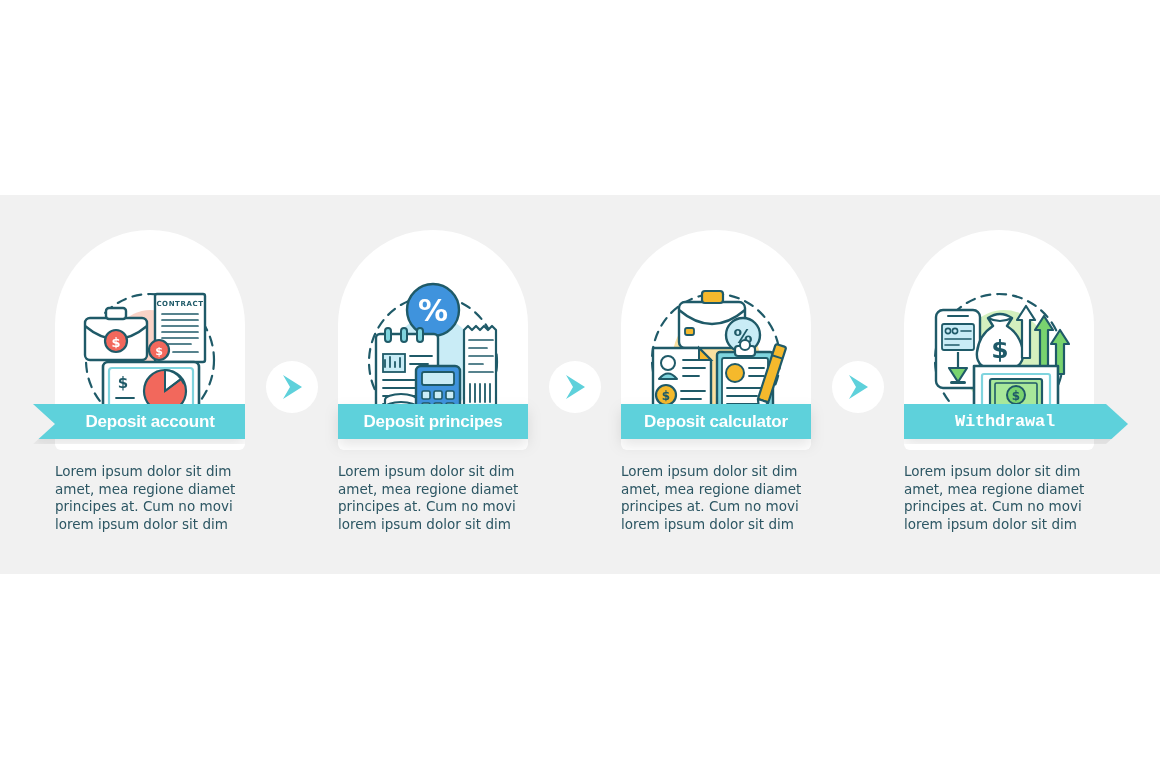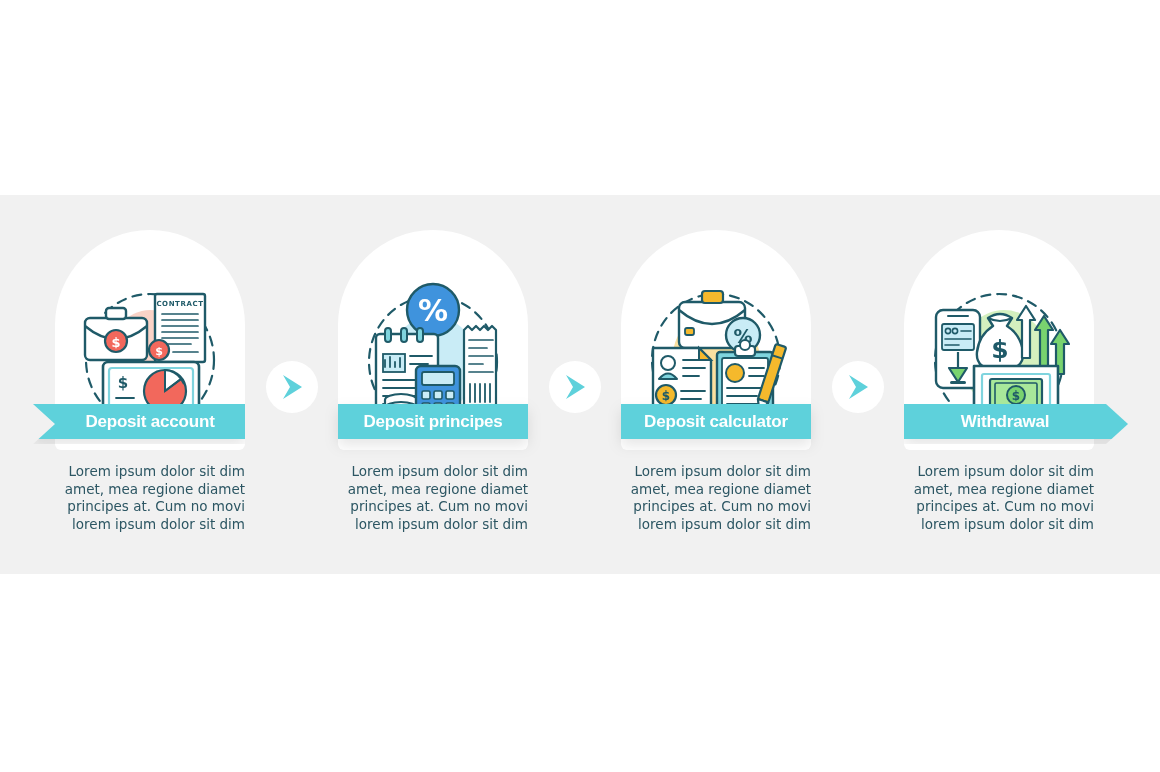--- a/index.html
+++ b/index.html
@@ -52,27 +52,28 @@
   
   .ribbon.head-left {
     left: -22px; width: 212px;
     padding-left: 22px;
     clip-path: polygon(0 0, 212px 0, 212px 40px, 0 40px, 22px 20px);
   }
   
   .ribbon.tail-right {
     width: 224px;
     clip-path: polygon(0 0, 202px 0, 224px 20px, 202px 40px, 0 40px);
+    font-family: Liberation Mono, monospace;
   }
 
   
   .desc {
     position: absolute; left: 0; top: 268px;
     width: 190px;
-    text-align: right;
+    text-align: left;
     color: #2c5663;
     font-size: 13.5px;
     line-height: 17.6px;
     font-family: "DejaVu Sans", sans-serif;
     font-weight: 400;
   }
   .desc div { white-space: nowrap; }
 
   
   .connector {

